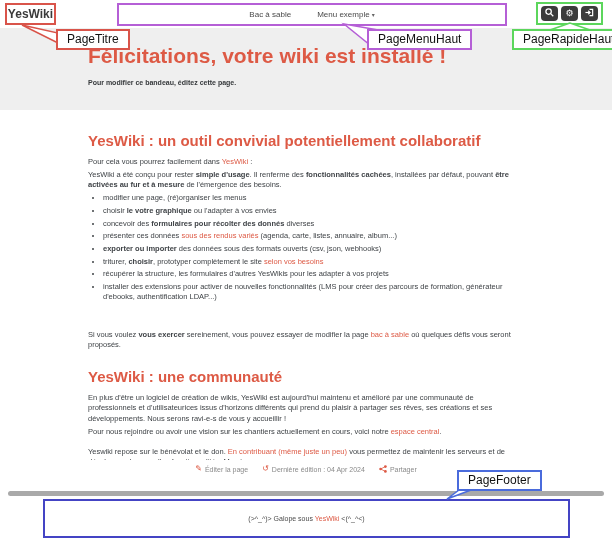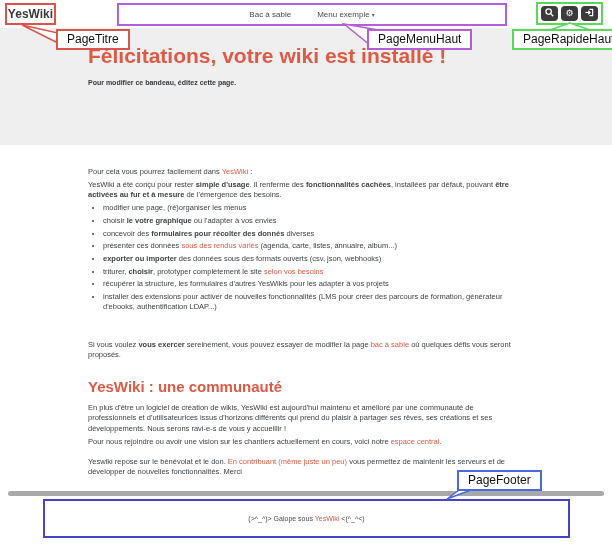--- a/index.html
+++ b/index.html
@@ -36,21 +36,21 @@
   .ann-red{border:2px solid var(--red);}
   .ann-purple{border:2px solid var(--purple);}
   .ann-green{border:2px solid var(--green);}
   .ann-blue{border:2px solid var(--blue-label);text-align:right;}
   .lbl-titre{left:56px;top:29px;}
   .lbl-menu{left:367px;top:29px;}
   .lbl-rapide{left:512px;top:29px;}
   .lbl-footer{left:457px;top:470px;}
 
   
-  .banner{height:117px;background:#efefef;padding:16px 88px 0 88px;}
+  .banner{height:82px;background:#efefef;padding:16px 88px 0 88px;}
   .banner h1{font-size:21px;font-weight:bold;color:var(--accent);}
   .banner-sub{margin-top:11px;font-size:7px;font-weight:bold;color:#35383b;}
 
   
   .main{height:350px;padding:22px 88px 0 88px;overflow:hidden;background:#fff;}
   .main h2{font-size:15px;font-weight:bold;color:var(--accent);margin:0 0 8px 0;}
   .main p{font-size:7.5px;line-height:1.35;color:var(--text);margin:0 0 3px 0;}
   .main ul{margin:2px 0 28px 0;padding-left:15px;}
   .main li{font-size:7.5px;line-height:1.35;color:var(--text);margin:0 0 2.5px 0;}
   .seg-b{font-weight:bold;}
@@ -121,20 +121,21 @@
   <div class="ann-label ann-red lbl-titre">PageTitre</div>
   <div class="ann-label ann-green lbl-rapide">PageRapideHaut</div>
   <div class="ann-label ann-blue lbl-footer">PageFooter</div>
 
   <section class="banner">
     <h1>Félicitations, votre wiki est installé !</h1>
     <p class="banner-sub">Pour modifier ce bandeau, éditez cette page.</p>
   </section>
 
   <main class="main">
+    <h2>YesWiki : un outil convivial potentiellement collaboratif</h2>
     <p><span>Pour cela vous pourrez facilement dans </span><span class="seg-link">YesWiki</span><span> :</span></p>
     <p><span>YesWiki a été conçu pour rester </span><span class="seg-b">simple d'usage</span><span>. Il renferme des </span><span class="seg-b">fonctionnalités cachées</span><span>, installées par défaut, pouvant </span><span class="seg-b">être activées au fur et à mesure</span><span> de l'émergence des besoins.</span></p>
     <ul>
       <li><span>modifier une page, (ré)organiser les menus</span></li>
       <li><span>choisir </span><span class="seg-b">le votre graphique</span><span> ou l'adapter à vos envies</span></li>
       <li><span>concevoir des </span><span class="seg-b">formulaires pour récolter des donnés</span><span> diverses</span></li>
       <li><span>présenter ces données </span><span class="seg-link">sous des rendus variés</span><span> (agenda, carte, listes, annuaire, album...)</span></li>
       <li><span class="seg-b">exporter ou importer</span><span> des données sous des formats ouverts (csv, json, webhooks)</span></li>
       <li><span>triturer, </span><span class="seg-b">choisir</span><span>, prototyper complètement le site </span><span class="seg-link">selon vos besoins</span></li>
       <li><span>récupérer la structure, les formulaires d'autres YesWikis pour les adapter à vos projets</span></li>

